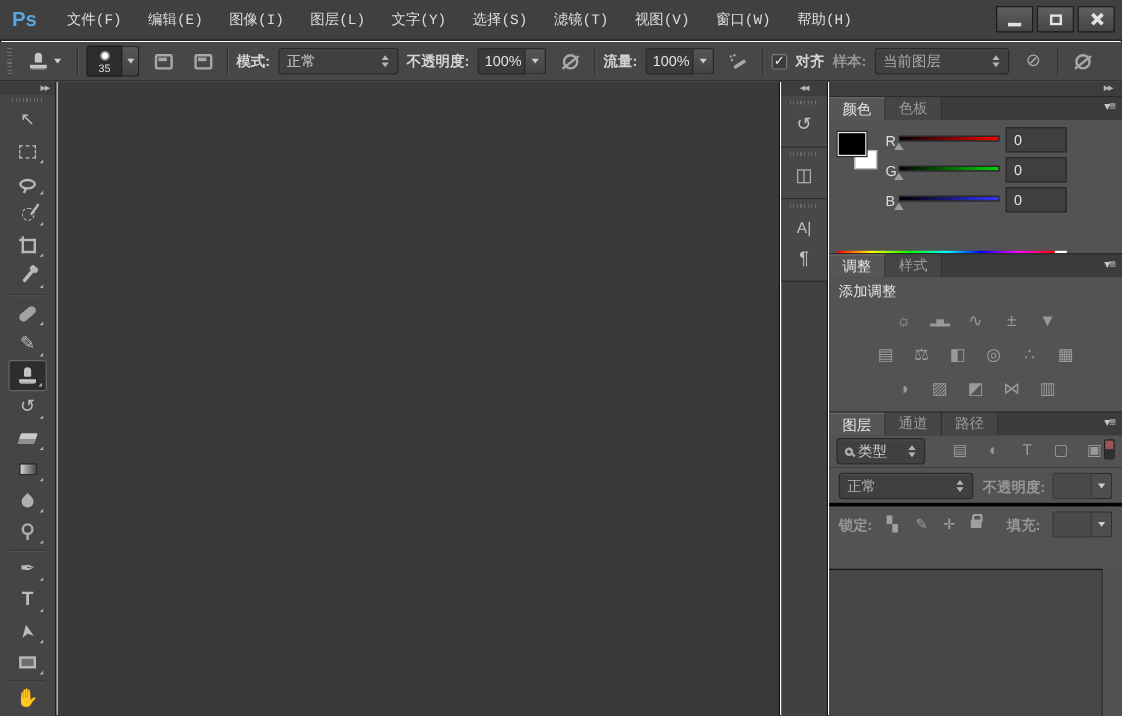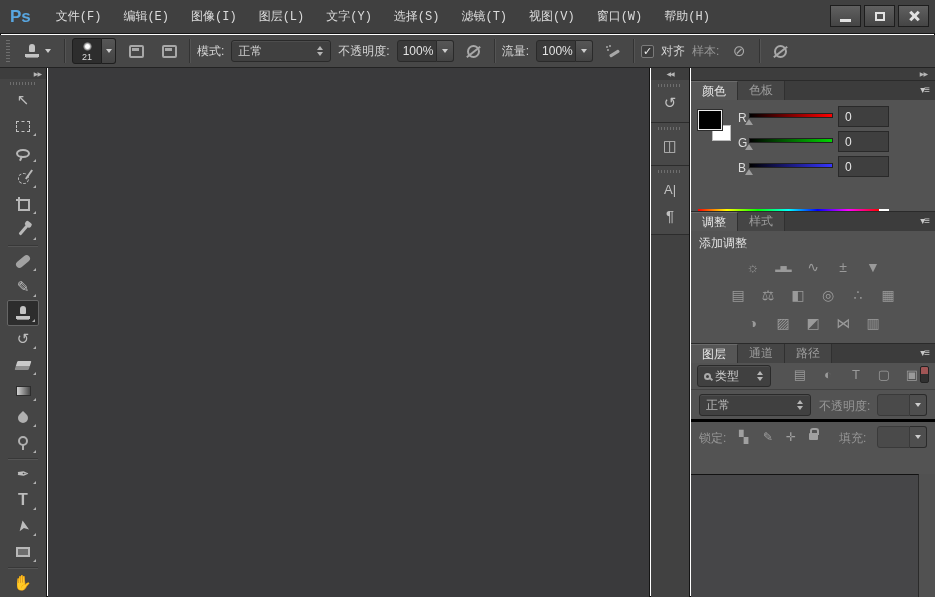--- a/index.html
+++ b/index.html
@@ -19,21 +19,21 @@
   .wb-max{width:10px;height:9px;border:2px solid #e2e2e2;}
   .wb-x{position:relative;width:12px;height:12px;}
   .wb-x::before,.wb-x::after{content:"";position:absolute;left:5px;top:0;width:3px;height:12px;background:#e2e2e2;}
   .wb-x::before{transform:rotate(45deg);} .wb-x::after{transform:rotate(-45deg);}
 
   
   .optionsbar{position:absolute;left:0;top:35px;width:935px;height:33px;background:#474747;
               border-bottom:1px solid #232323;display:flex;align-items:center;gap:7px;padding:0 6px;}
   .vgrip{width:4px;height:22px;background:repeating-linear-gradient(to bottom,#6e6e6e 0 1px,transparent 1px 3px);}
   .osep{width:1px;height:24px;background:#333;box-shadow:1px 0 0 #545454;}
-  .opt-label{color:#d4d4d4;white-space:nowrap;}
+  .opt-label{color:#d4d4d4;white-space:nowrap;font-weight:bold;}
   .opt-label.dim{color:#969696;}
   .dd{height:22px;background:#404040;border:1px solid #2a2a2a;border-radius:3px;
       box-shadow:inset 0 1px 0 rgba(255,255,255,.07);display:flex;align-items:center;padding:0 6px;color:#cfcfcf;}
   .dd .txt{flex:1;overflow:hidden;white-space:nowrap;}
   .spin{width:8px;display:flex;flex-direction:column;align-items:center;gap:2px;margin-left:6px;}
   .spin::before{content:"";width:0;height:0;border:3.5px solid transparent;border-top:0;border-bottom:4px solid #b5b5b5;}
   .spin::after{content:"";width:0;height:0;border:3.5px solid transparent;border-bottom:0;border-top:4px solid #b5b5b5;}
   .combo{display:flex;height:22px;}
   .combo .val{width:40px;background:#3a3a3a;border:1px solid #2a2a2a;border-radius:3px 0 0 3px;
               display:flex;align-items:center;padding:0 5px;color:#e3e3e3;}
@@ -192,21 +192,21 @@
   <div class="optionsbar">
     <span class="vgrip"></span>
     <div class="tool-btn" style="width:40px;">
       <span class="ti ti-stamp"></span>
       <span class="tri-down" style="margin-left:5px;"></span>
     </div>
     <span class="osep"></span>
     <div class="brush-preview">
       <div class="bp-box">
         <span class="bp-dot"></span>
-        <span>21</span>
+        <span>35</span>
       </div>
       <div class="bp-btn">
           <span class="tri-down"></span>
         </div>
     </div>
     <div class="tool-btn">
         <span class="ico-panel"></span>
       </div>
     <div class="tool-btn">
         <span class="ico-panel"></span>
@@ -235,20 +235,24 @@
           <span class="tri-down"></span>
         </span>
     </div>
     <div class="tool-btn">
         <span class="ico-airbrush"></span>
       </div>
     <span class="osep"></span>
     <span class="cb">✓</span>
     <span class="opt-label">对齐</span>
     <span class="opt-label dim">样本:</span>
+    <div class="dd" style="width:112px;color:#aaa;">
+      <span class="txt">当前图层</span>
+      <span class="spin"></span>
+    </div>
     <div class="tool-btn">
         <span class="gicon" style="font-size:15px;">⊘</span>
       </div>
     <span class="osep"></span>
     <div class="tool-btn">
         <span class="ico-pressure"></span>
       </div>
   </div>
 
   <div class="toolbar">

